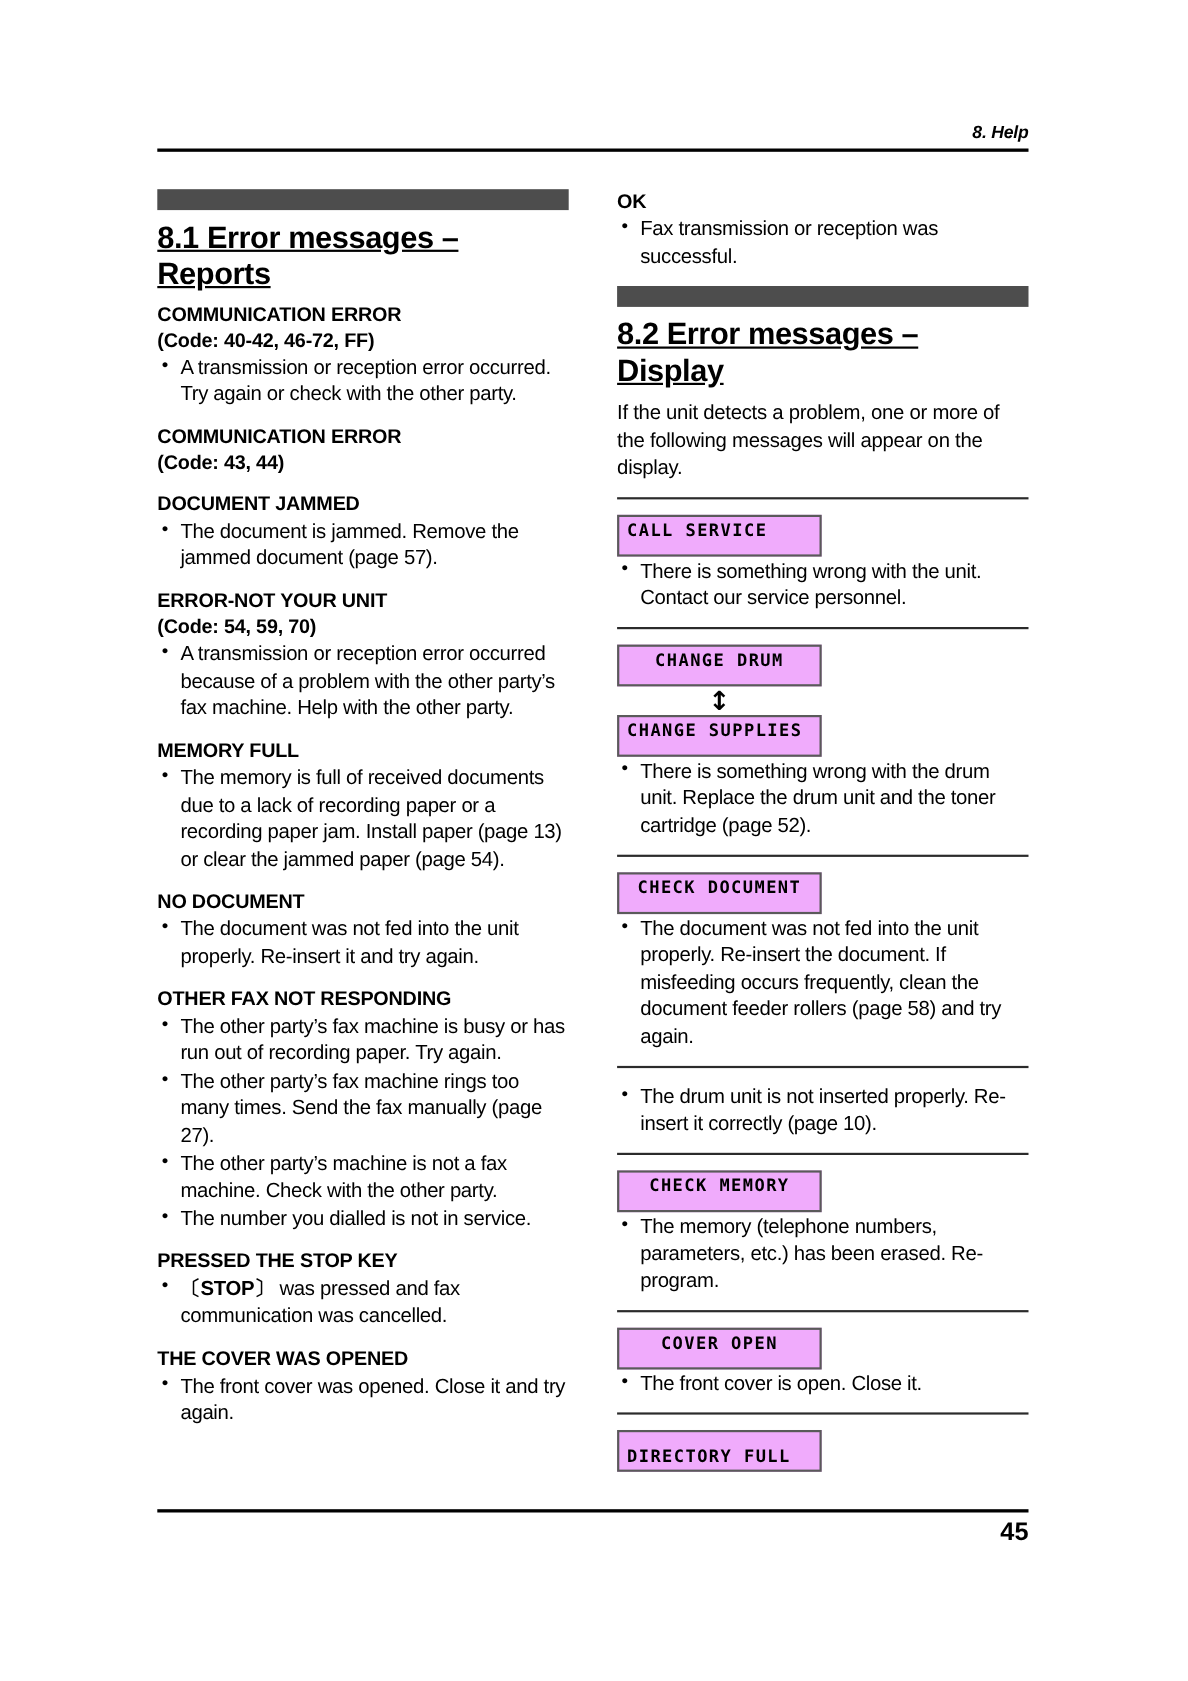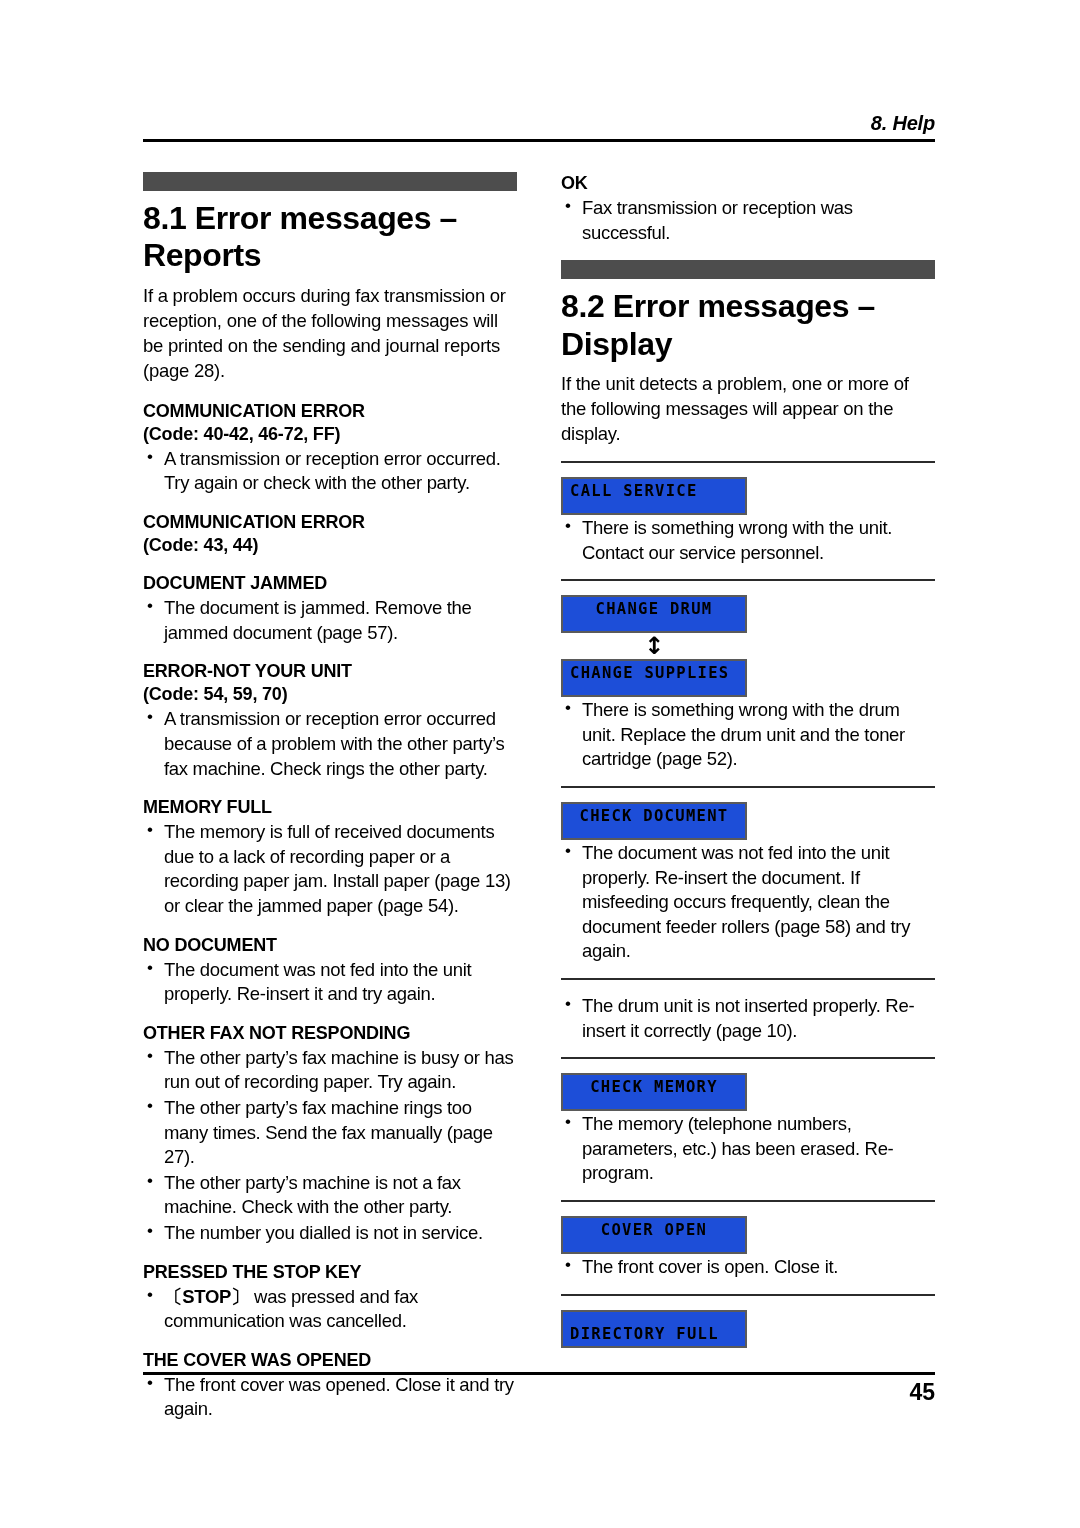--- a/index.html
+++ b/index.html
@@ -25,21 +25,21 @@
 
   
   .header {
     position: absolute;
     left: 143px;
     top: 112px;
     width: 792px;
   }
   .header-title {
     text-align: right;
-    font-size: 20px;
+    font-size: 16px;
     font-weight: bold;
     font-style: italic;
     letter-spacing: -0.2px;
     line-height: 1.1;
   }
   .header-rule {
     margin-top: 5px;
     border-top: 3px solid #000;
   }
 
@@ -52,25 +52,26 @@
   .col-left  { left: 143px; }
   .col-right { left: 561px; }
 
   
   .sec-bar {
     height: 19px;
     background: #4d4d4d;
     width: 100%;
   }
   .sec-title {
-    font-size: 32px;
+    font-size: 28px;
     font-weight: bold;
     line-height: 1.17;
     letter-spacing: -0.4px;
     margin: 9px 0 9px 0;
+    text-decoration: underline;
   }
 
   
   .intro {
     font-size: 18.5px;
     line-height: 1.35;
     letter-spacing: -0.25px;
     margin-bottom: 16px;
   }
 
@@ -117,21 +118,21 @@
   
   .sep {
     border-top: 2px solid #2b2b2b;
     margin: 14px 0 14px 0;
   }
   .lcd {
     width: 186px;
     height: 38px;
     border: 2px solid #5a5a5a;
     box-sizing: border-box;
-    background: #1d4ed8;
+    background: #f0abfc;
     position: relative;
   }
   .lcd-text {
     position: absolute;
     left: 0;
     right: 0;
     top: 3px;
     text-align: center;
     font-family: "DejaVu Sans Mono", "Liberation Mono", monospace;
     font-weight: bold;
@@ -178,21 +179,20 @@
 
   <div class="header">
     <div class="header-title">8. Help</div>
     <div class="header-rule"></div>
   </div>
 
   <div class="col col-left">
 
     <div class="sec-bar"></div>
     <div class="sec-title">8.1 Error messages – Reports</div>
-    <div class="intro">If a problem occurs during fax transmission or reception, one of the following messages will be printed on the sending and journal reports (page 28).</div>
 
     <div>
 
       <div class="msg-block">
         <div class="msg-name">COMMUNICATION ERROR</div>
         <div class="msg-code">(Code: 40-42, 46-72, FF)</div>
         <ul class="bullets">
           <li>A transmission or reception error occurred. Try again or check with the other party.</li>
         </ul>
       </div>
@@ -206,21 +206,21 @@
         <div class="msg-name">DOCUMENT JAMMED</div>
         <ul class="bullets">
           <li>The document is jammed. Remove the jammed document (page 57).</li>
         </ul>
       </div>
 
       <div class="msg-block">
         <div class="msg-name">ERROR-NOT YOUR UNIT</div>
         <div class="msg-code">(Code: 54, 59, 70)</div>
         <ul class="bullets">
-          <li>A transmission or reception error occurred because of a problem with the other party’s fax machine. Check rings the other party.</li>
+          <li>A transmission or reception error occurred because of a problem with the other party’s fax machine. Help with the other party.</li>
         </ul>
       </div>
 
       <div class="msg-block">
         <div class="msg-name">MEMORY FULL</div>
         <ul class="bullets">
           <li>The memory is full of received documents due to a lack of recording paper or a recording paper jam. Install paper (page 13) or clear the jammed paper (page 54).</li>
         </ul>
       </div>
 

